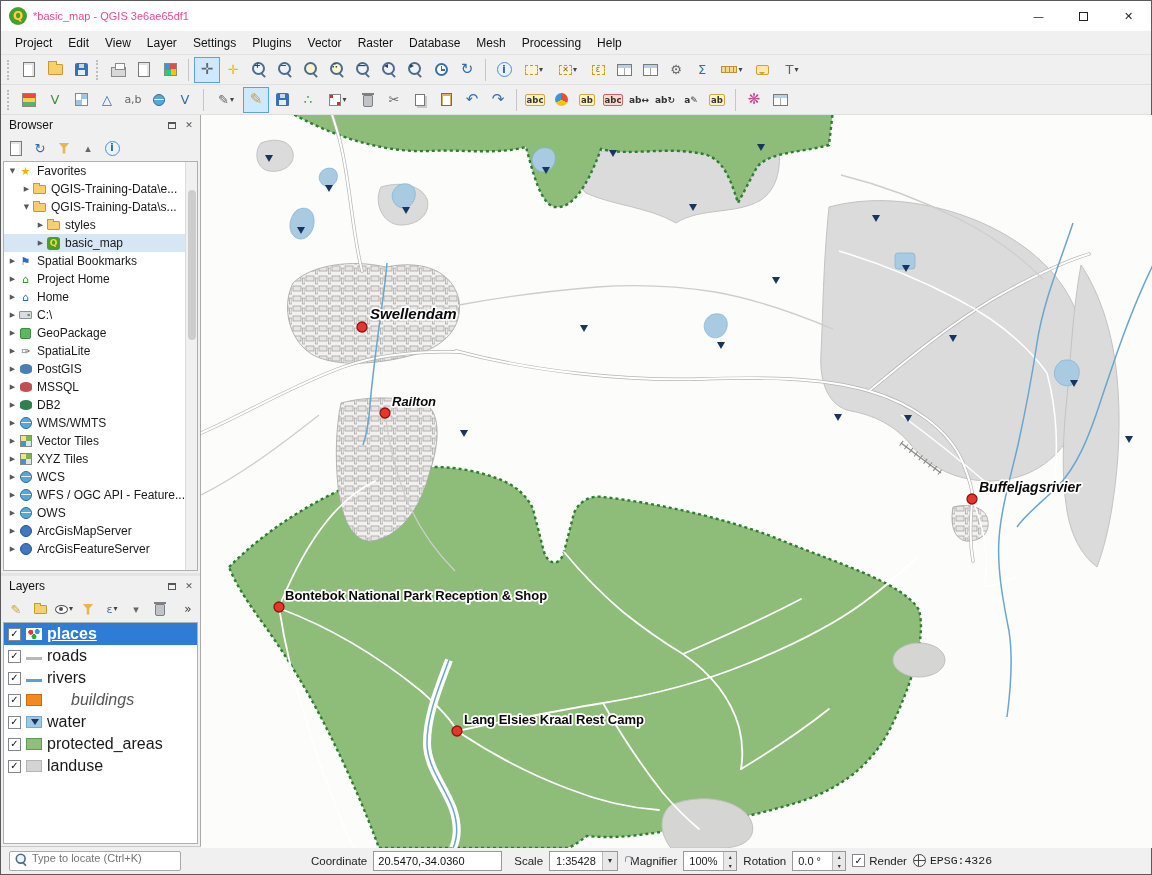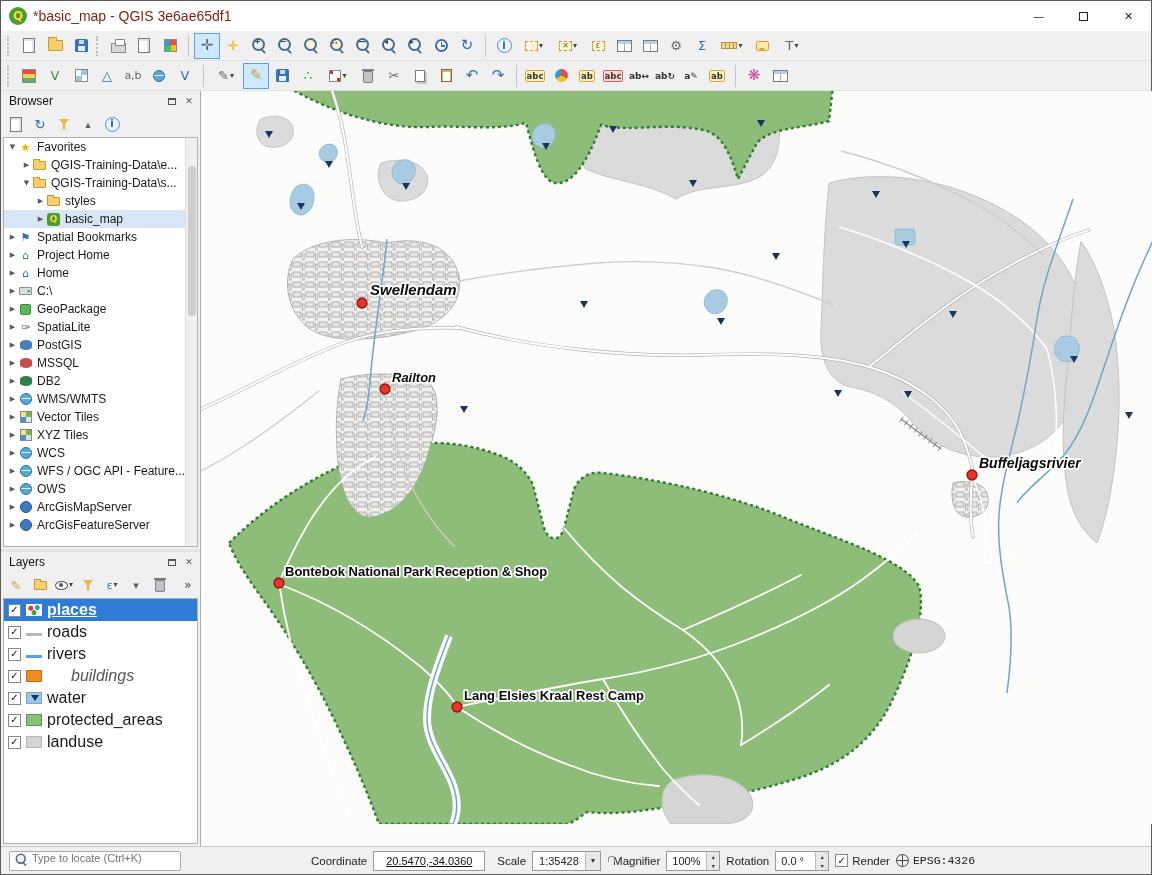--- a/index.html
+++ b/index.html
@@ -9,21 +9,21 @@
   font-size:12px; color:#1a1a1a; background:#f0f0f0;
   cursor:default; user-select:none;
 }
 .app { width:1152px; height:875px; display:flex; flex-direction:column; border:1px solid #5a5a5a; }
 
 
 .titlebar { height:30px; background:#fff; display:flex; align-items:center; flex:0 0 30px; }
 .qlogo { width:18px; height:18px; margin:0 6px 0 8px; border-radius:50%;
   background:#4a9e2f; color:#ffd43b; font-weight:bold; font-size:12px;
   display:flex; align-items:center; justify-content:center; }
-.titletext { font-size:14px; color:#7f1d1d; flex:1; }
+.titletext { font-size:11px; color:#ec4899; flex:1; }
 .winbtns { display:flex; height:30px; }
 .winbtn { width:45px; height:30px; display:flex; align-items:center; justify-content:center;
   font-size:11px; color:#222; background:#fff; border:none; }
 .winbtn .sq { width:9px; height:9px; border:1px solid #222; display:block; }
 
 
 .menubar { height:24px; flex:0 0 24px; background:#f0f0f0; display:flex; align-items:center;
   padding-left:6px; border-bottom:1px solid #e2e2e2; }
 .mitem { padding:3px 8px; font-size:12px; color:#111; }
 
@@ -189,21 +189,21 @@
 .statusbar { height:28px; flex:0 0 28px; background:#f0f0f0; border-top:1px solid #c8c8c8;
   display:flex; align-items:center; padding:0 8px; gap:6px; font-size:11.5px; color:#222; }
 .locate { display:flex; align-items:flex-start; width:172px; height:20px; background:#fff;
   border:1px solid #aaa; border-radius:2px; padding:0 4px; gap:3px; }
 .locate input { border:none; outline:none; flex:1; font-size:11px; font-family:inherit; color:#333; background:transparent; min-width:0; }
 .locate .i-zoom { transform:scale(.8); }
 .sbspacer { width:118px; }
 .sblabel { color:#222; }
 .sbinput { height:20px; border:1px solid #999; background:#fff; font-size:11px; font-family:inherit;
   padding:0 4px; color:#111; }
-.coord { width:112px; text-align:center;text-decoration:underline; }
+.coord { width:129px; text-align:left; }
 .combo { height:20px; border:1px solid #999; background:#fff; display:flex; align-items:center; }
 .combo .cval { padding:0 6px; font-size:11px; min-width:52px; }
 .combo .ddbox { width:15px; height:100%; border-left:1px solid #bbb; background:#e8e8e8;
   display:flex; align-items:center; justify-content:center; font-size:8px; color:#333; }
 .spin { height:20px; border:1px solid #999; background:#fff; display:flex; align-items:center; padding-left:5px; }
 .spin .sval { font-size:11px; min-width:34px; }
 .spinarrows { display:flex; flex-direction:column; width:13px; border-left:1px solid #bbb; }
 .spinarrows span { height:9px; font-size:6px; line-height:9px; text-align:center; color:#333; background:#e8e8e8; }
 .rendlbl { display:flex; align-items:center; gap:4px; }
 .crs { display:flex; align-items:center; gap:4px; font-size:11.5px;font-family:Liberation Mono, monospace; }
@@ -224,20 +224,34 @@
         </button>
       <button class="winbtn">
           <span class="sq"></span>
         </button>
       <button class="winbtn">
           <span class="g">✕</span>
         </button>
     </div>
   </div>
 
+  <div class="menubar">
+    <span class="mitem">Project</span>
+    <span class="mitem">Edit</span>
+    <span class="mitem">View</span>
+    <span class="mitem">Layer</span>
+    <span class="mitem">Settings</span>
+    <span class="mitem">Plugins</span>
+    <span class="mitem">Vector</span>
+    <span class="mitem">Raster</span>
+    <span class="mitem">Database</span>
+    <span class="mitem">Mesh</span>
+    <span class="mitem">Processing</span>
+    <span class="mitem">Help</span>
+  </div>
 
   <div class="tb">
     <span class="grip"></span>
     <button class="tbtn">
         <span class="i-page"></span>
       </button>
     <button class="tbtn">
         <span class="i-folder"></span>
       </button>
     <button class="tbtn">

